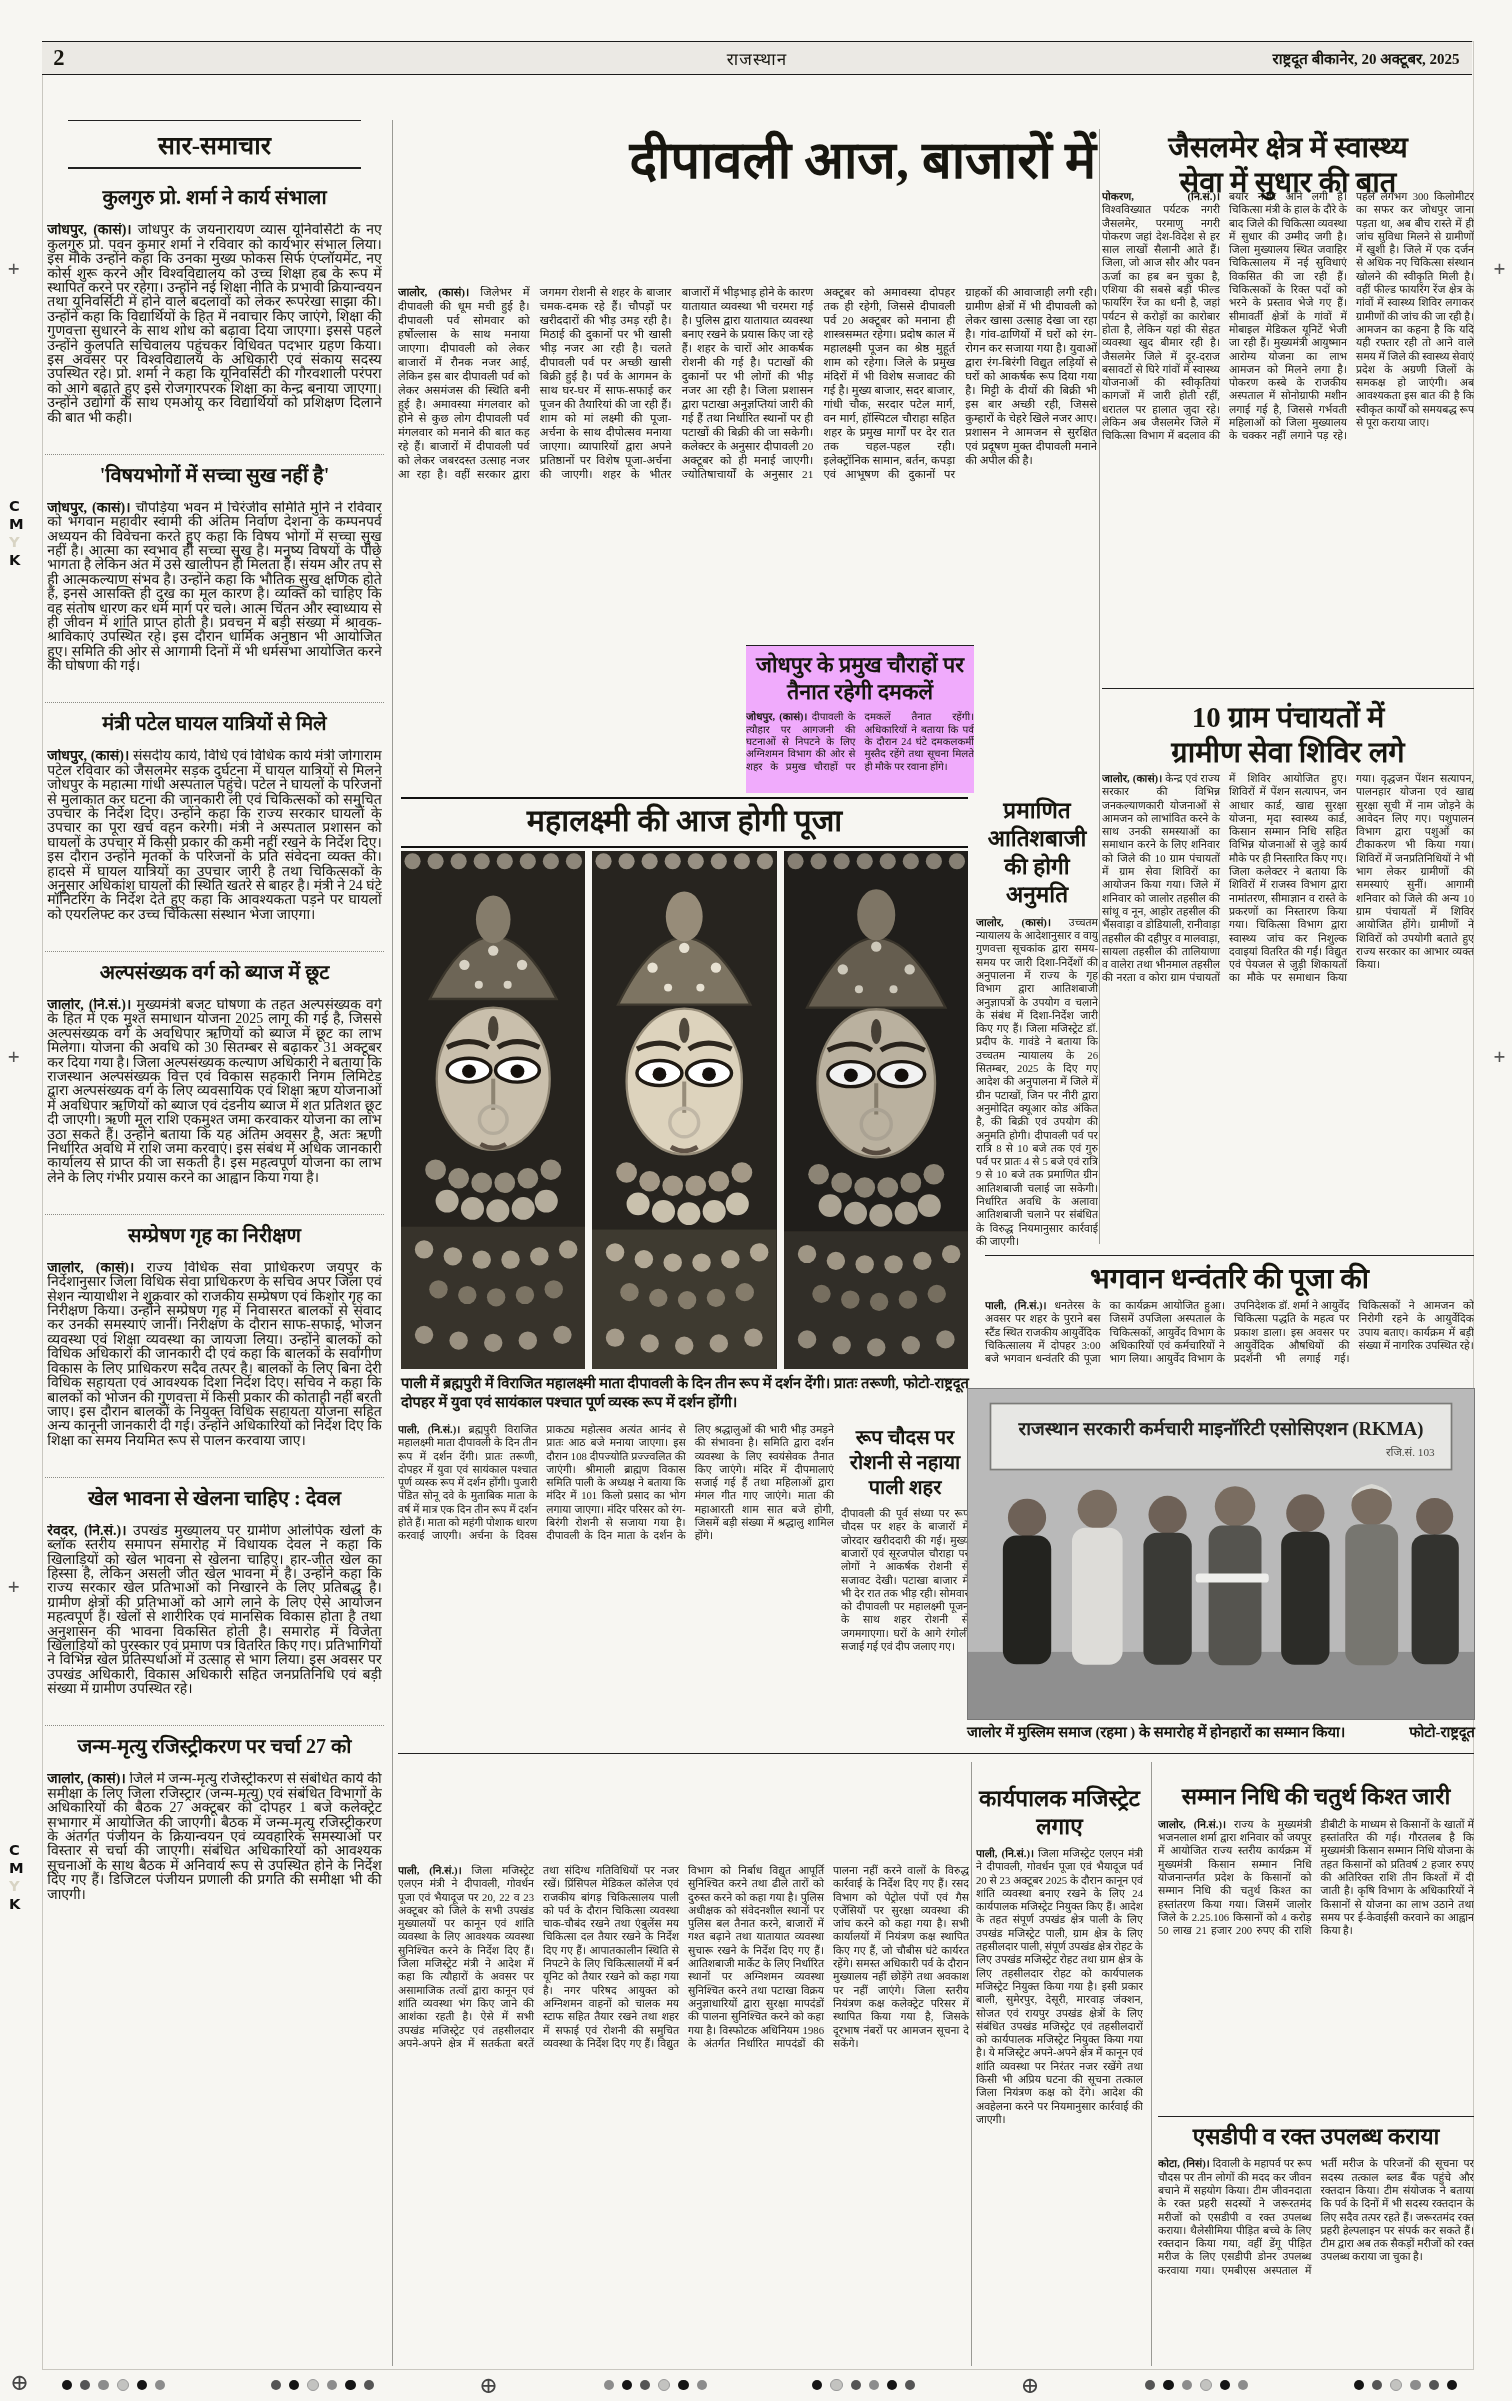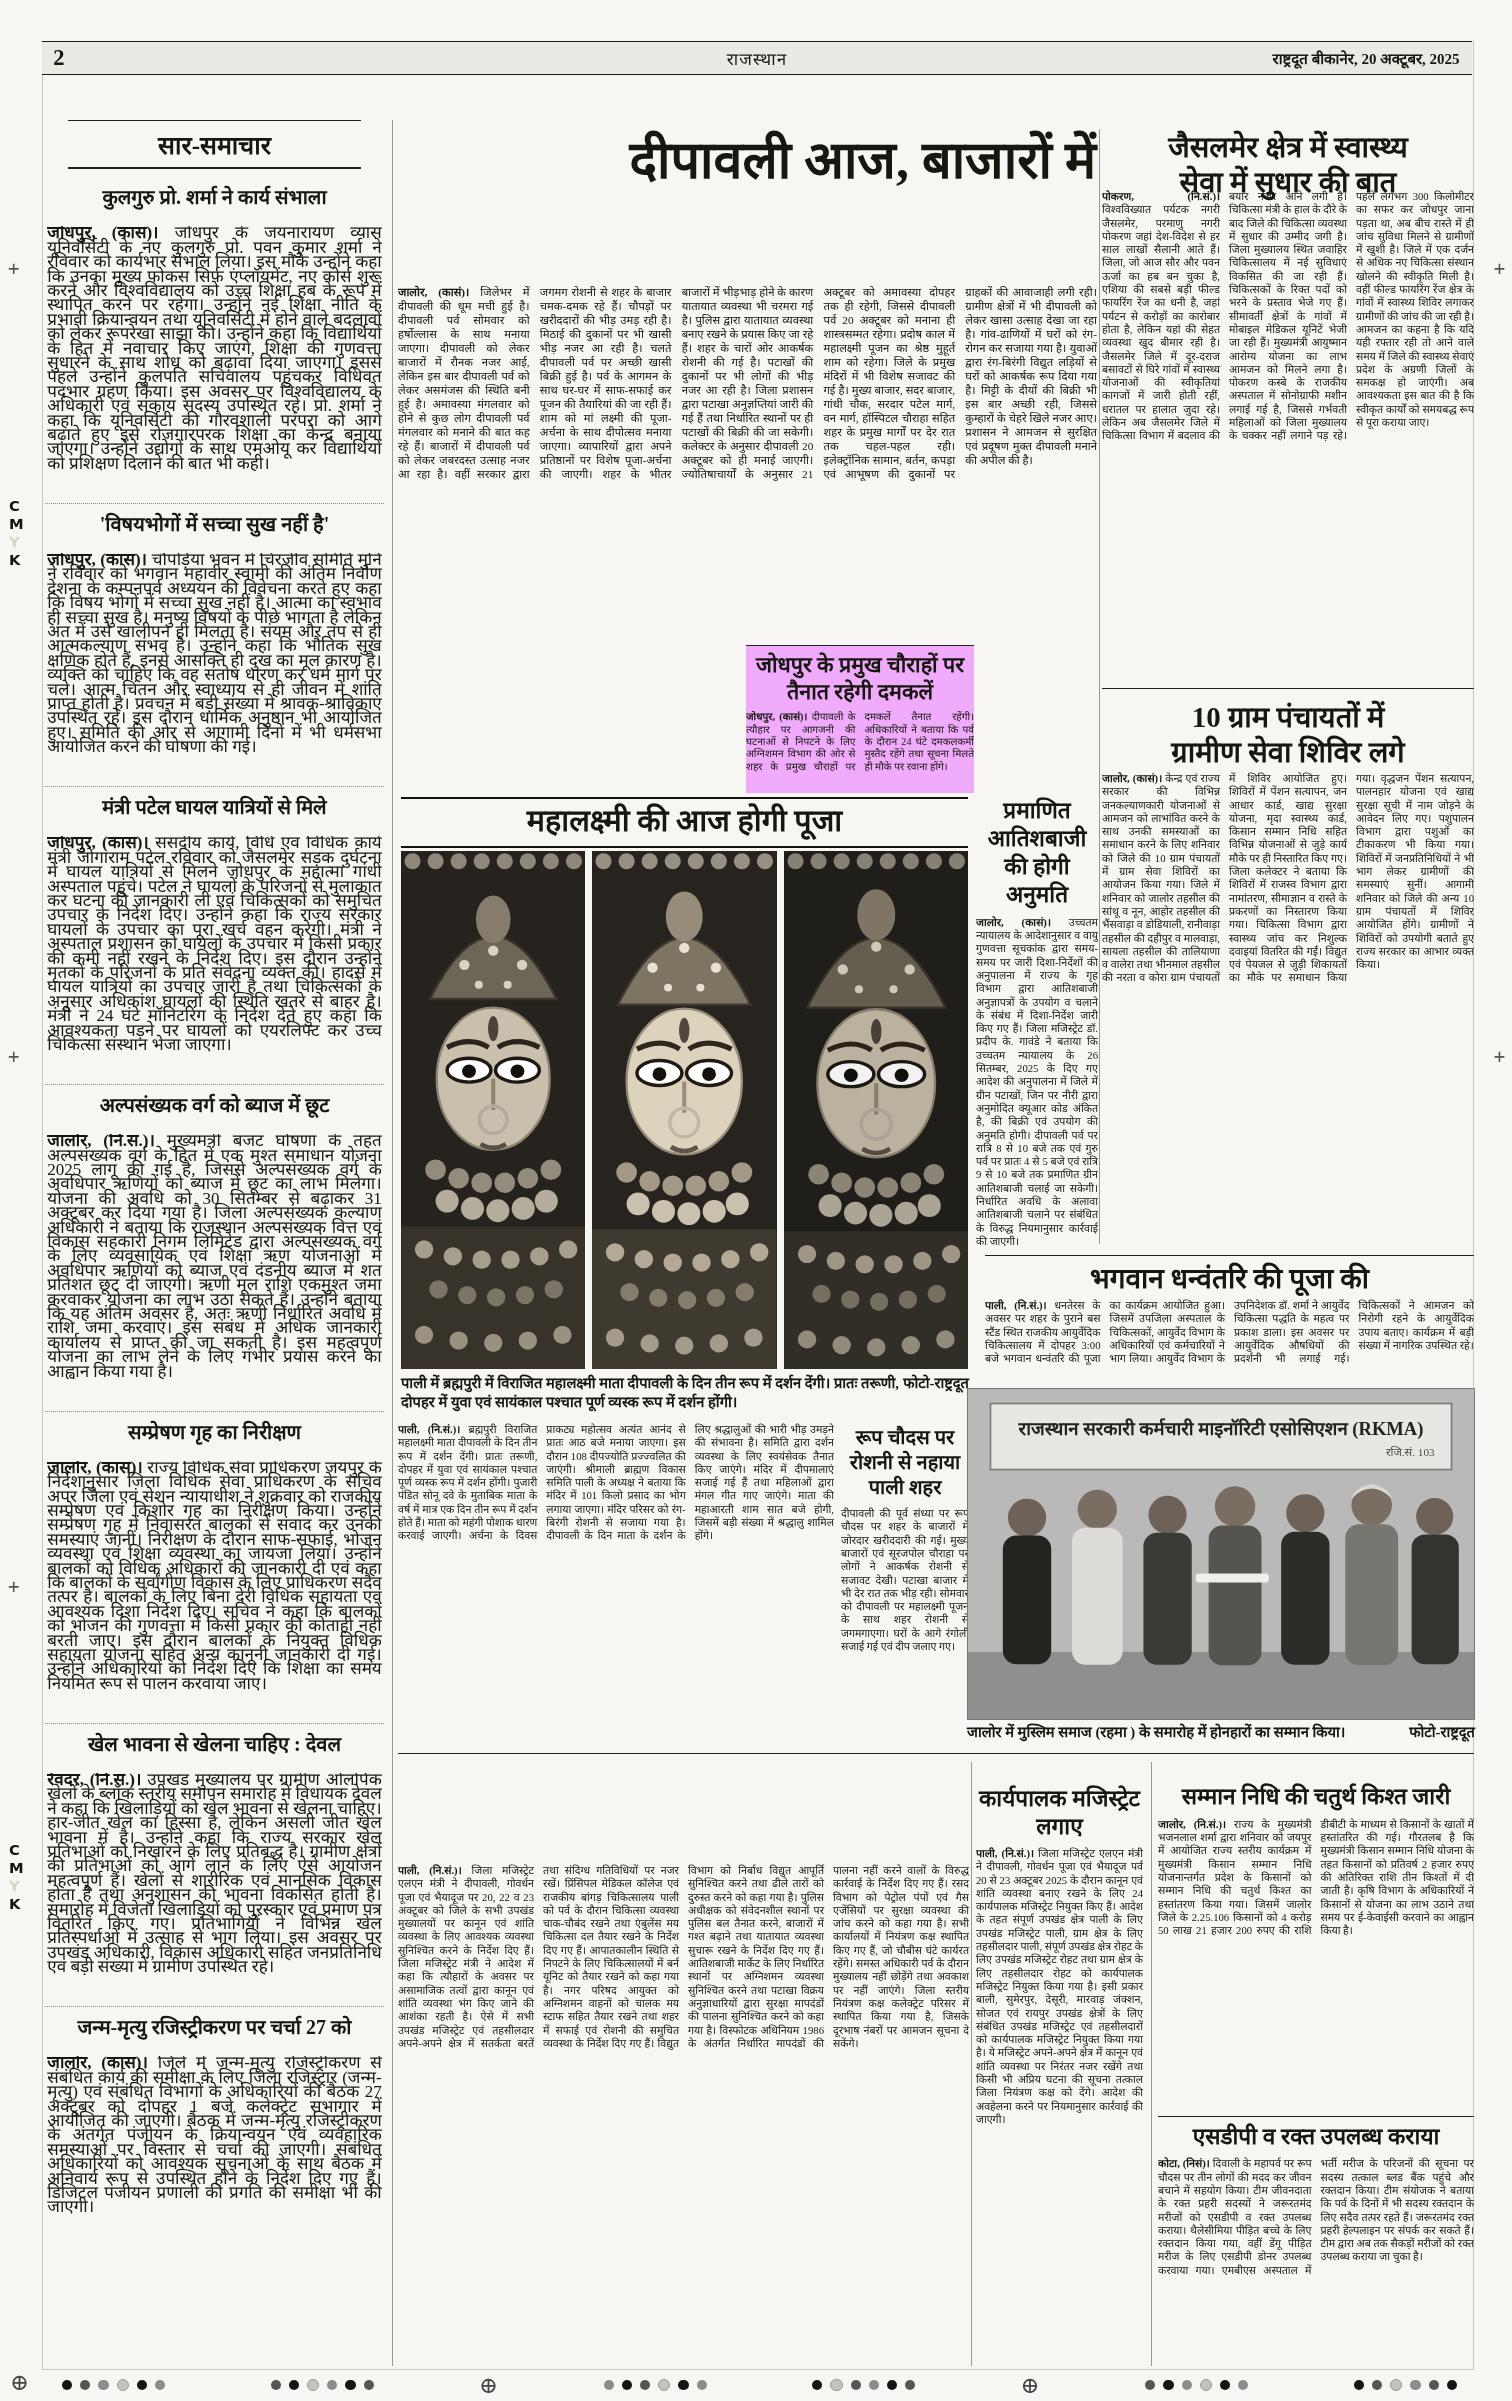--- a/index.html
+++ b/index.html
@@ -26,21 +26,21 @@
   .cols-3{column-count:3;column-gap:9px;}
   .cols-4{column-count:4;column-gap:9px;}
   .cols-5{column-count:5;column-gap:10.2px;}
   
   .sidebar{left:45px;top:120px;width:348px;height:2246px;border-right:0.6px solid #9a9a94;
            padding-right:8px;box-sizing:border-box;overflow:hidden;}
   .sidebar-title{text-align:center;font-size:25px;font-weight:bold;border-top:1.7px solid #222;
                  border-bottom:2.8px double #222;padding:5.6px 0 6.8px;margin:0 22.6px 8px;}
   .sb-article{border-bottom:1.7px dotted #8b8b84;padding:8px 2.3px 14.7px;}
   .sb-article h3{margin:0 0 5.6px;text-align:center;font-size:20px;line-height:24px;font-weight:bold;}
-  .sb-article .body-txt{font-size:17px;line-height:14.4px;}
+  .sb-article .body-txt{font-size:14px;line-height:14.4px;}
   
   .lead-headline{left:404px;top:129px;width:692px;height:148px;text-align:right;
                  font-size:52px;line-height:63px;font-weight:bold;}
   .lead-headline span{display:block;}
   .h-right{font-weight:bold;text-align:center;}
   .jaisalmer-h{left:1104px;top:130px;width:368px;font-size:29px;line-height:35px;}
   .gram-h{left:1104px;top:700px;width:368px;font-size:29px;line-height:35px;}
   .nirdesh-h{left:404px;top:1763px;width:508px;font-size:36px;line-height:45px;text-align:left;font-weight:bold;}
   .nirdesh-h span{display:block;}
   .banner-h{left:401px;top:797px;width:567px;height:47px;border-top:2.8px solid #111;

